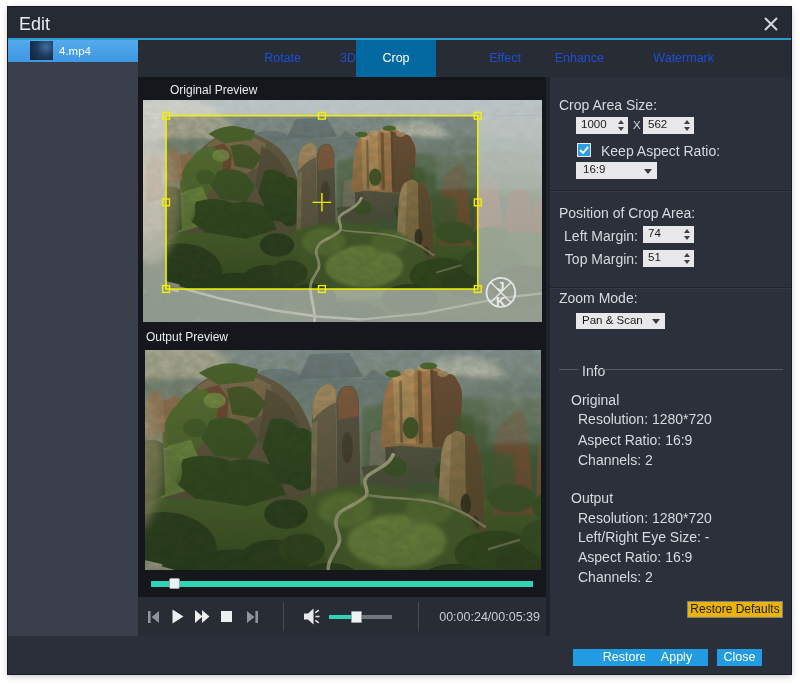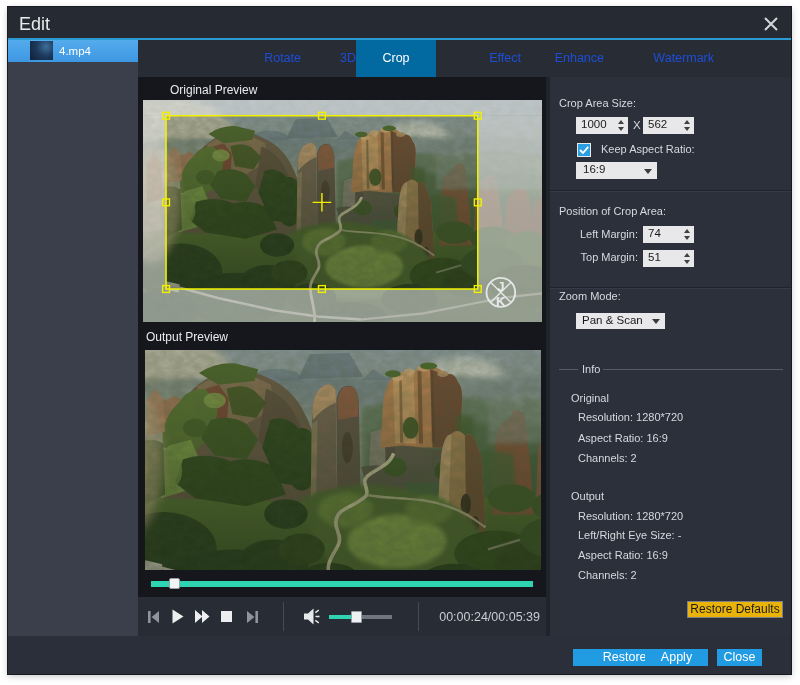--- a/index.html
+++ b/index.html
@@ -33,21 +33,21 @@
   #seektrack{left:151px;top:581px;width:382px;height:6px;background:#2fd4b2;}
   #seekhandle{left:169px;top:578px;width:11px;height:11px;background:#f2f3f4;
               border:1px solid #9aa0a8;border-radius:2px;box-sizing:border-box;}
   
   #ctrlrow{left:138px;top:597px;width:408px;height:39px;background:#272c35;}
   .vsep{top:602px;width:1px;height:29px;background:#454b56;}
   #time{left:400px;top:610px;width:140px;text-align:right;color:#c9ccd2;font-size:12.5px;}
   
   #rsep{left:546px;top:77px;width:4px;height:559px;background:#1f232b;}
   #rpanel{left:550px;top:77px;width:241px;height:559px;background:#2b303b;}
-  .rlab{color:#d6d9de;font-size:11px;}
+  .rlab{color:#d6d9de;font-size:14px;}
   .inp{background:#e8e8ea;color:#1a1a1a;font-size:11.5px;box-sizing:border-box;}
   .spin{position:absolute;right:4px;top:0;bottom:0;width:7px;}
   .spin:before{content:"";position:absolute;right:0;top:3px;border-left:3.5px solid transparent;
       border-right:3.5px solid transparent;border-bottom:4px solid #404040;}
   .spin:after{content:"";position:absolute;right:0;bottom:3px;border-left:3.5px solid transparent;
       border-right:3.5px solid transparent;border-top:4px solid #404040;}
   .caret{position:absolute;right:5px;top:50%;margin-top:-2px;border-left:4.5px solid transparent;
       border-right:4.5px solid transparent;border-top:5px solid #3a3a3a;}
   
   #botbar{left:8px;top:636px;width:783px;height:38px;background:#2a2f3a;}

